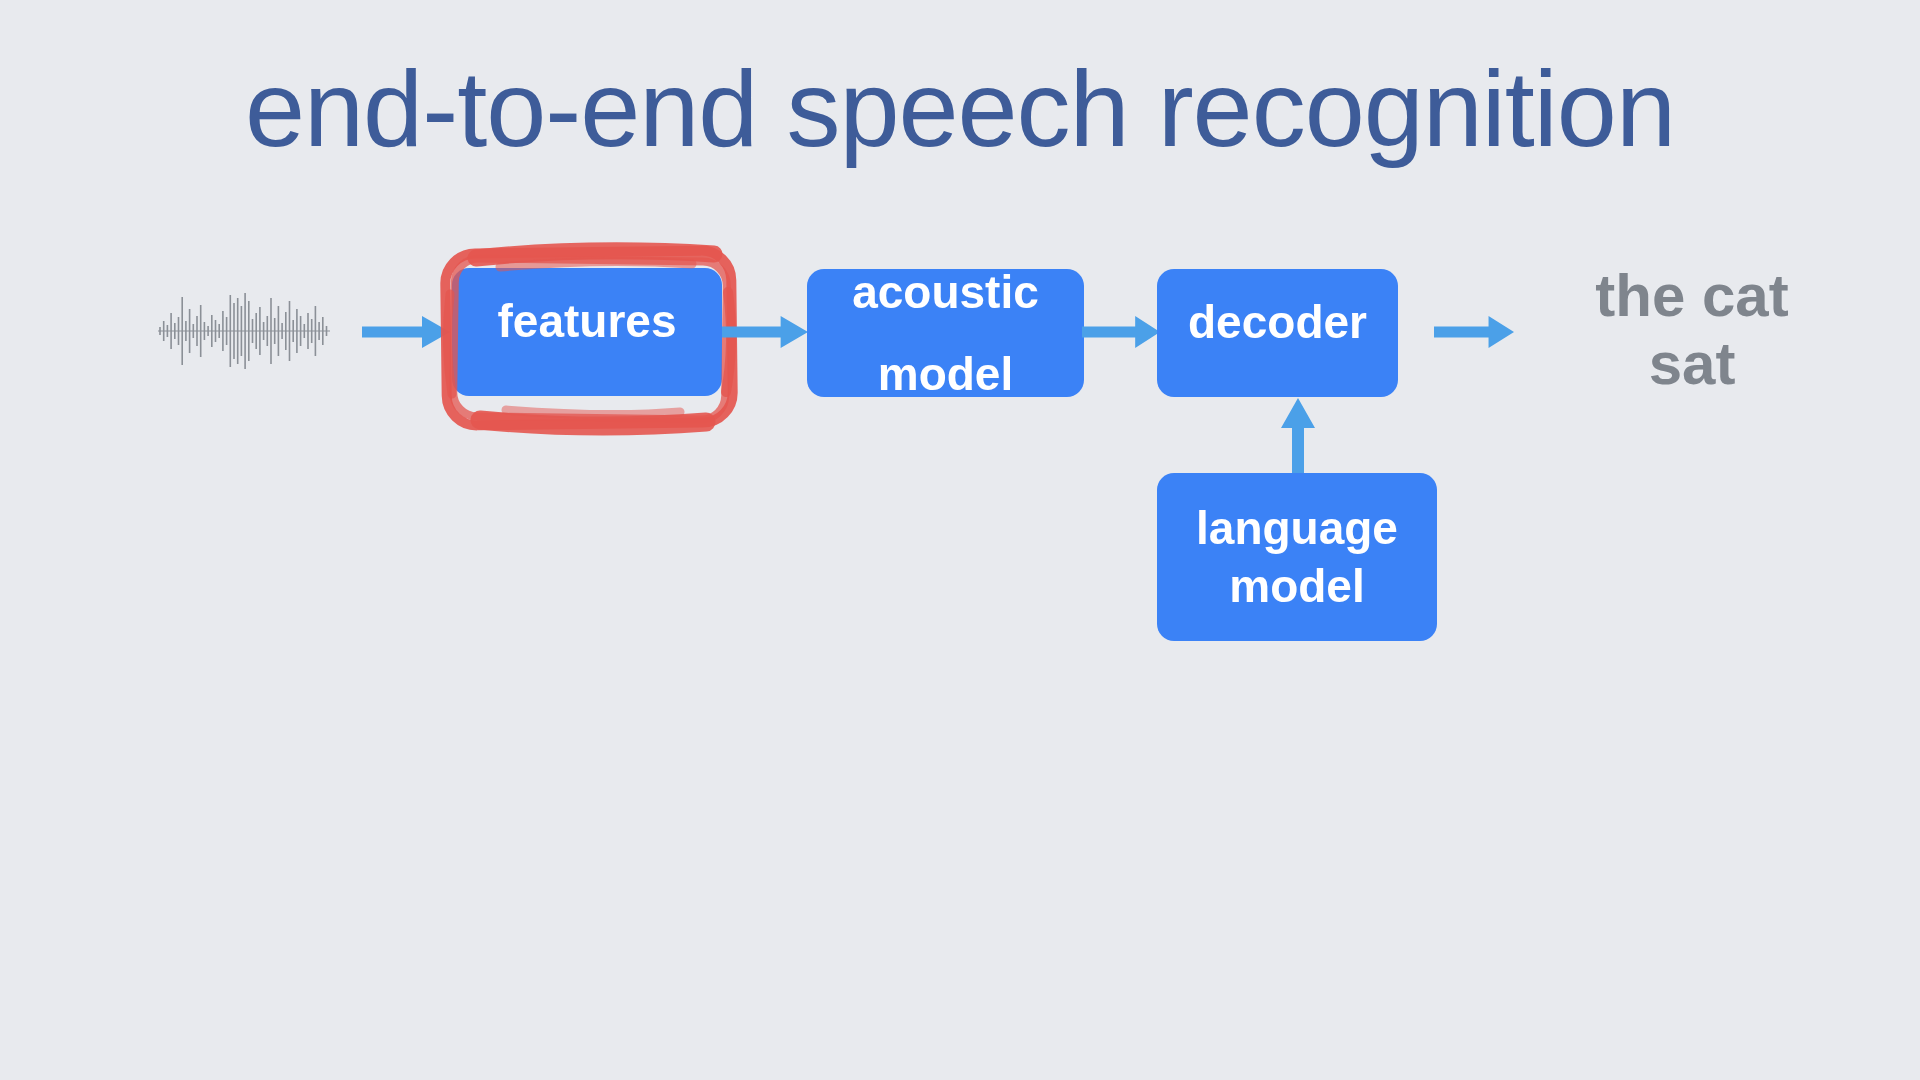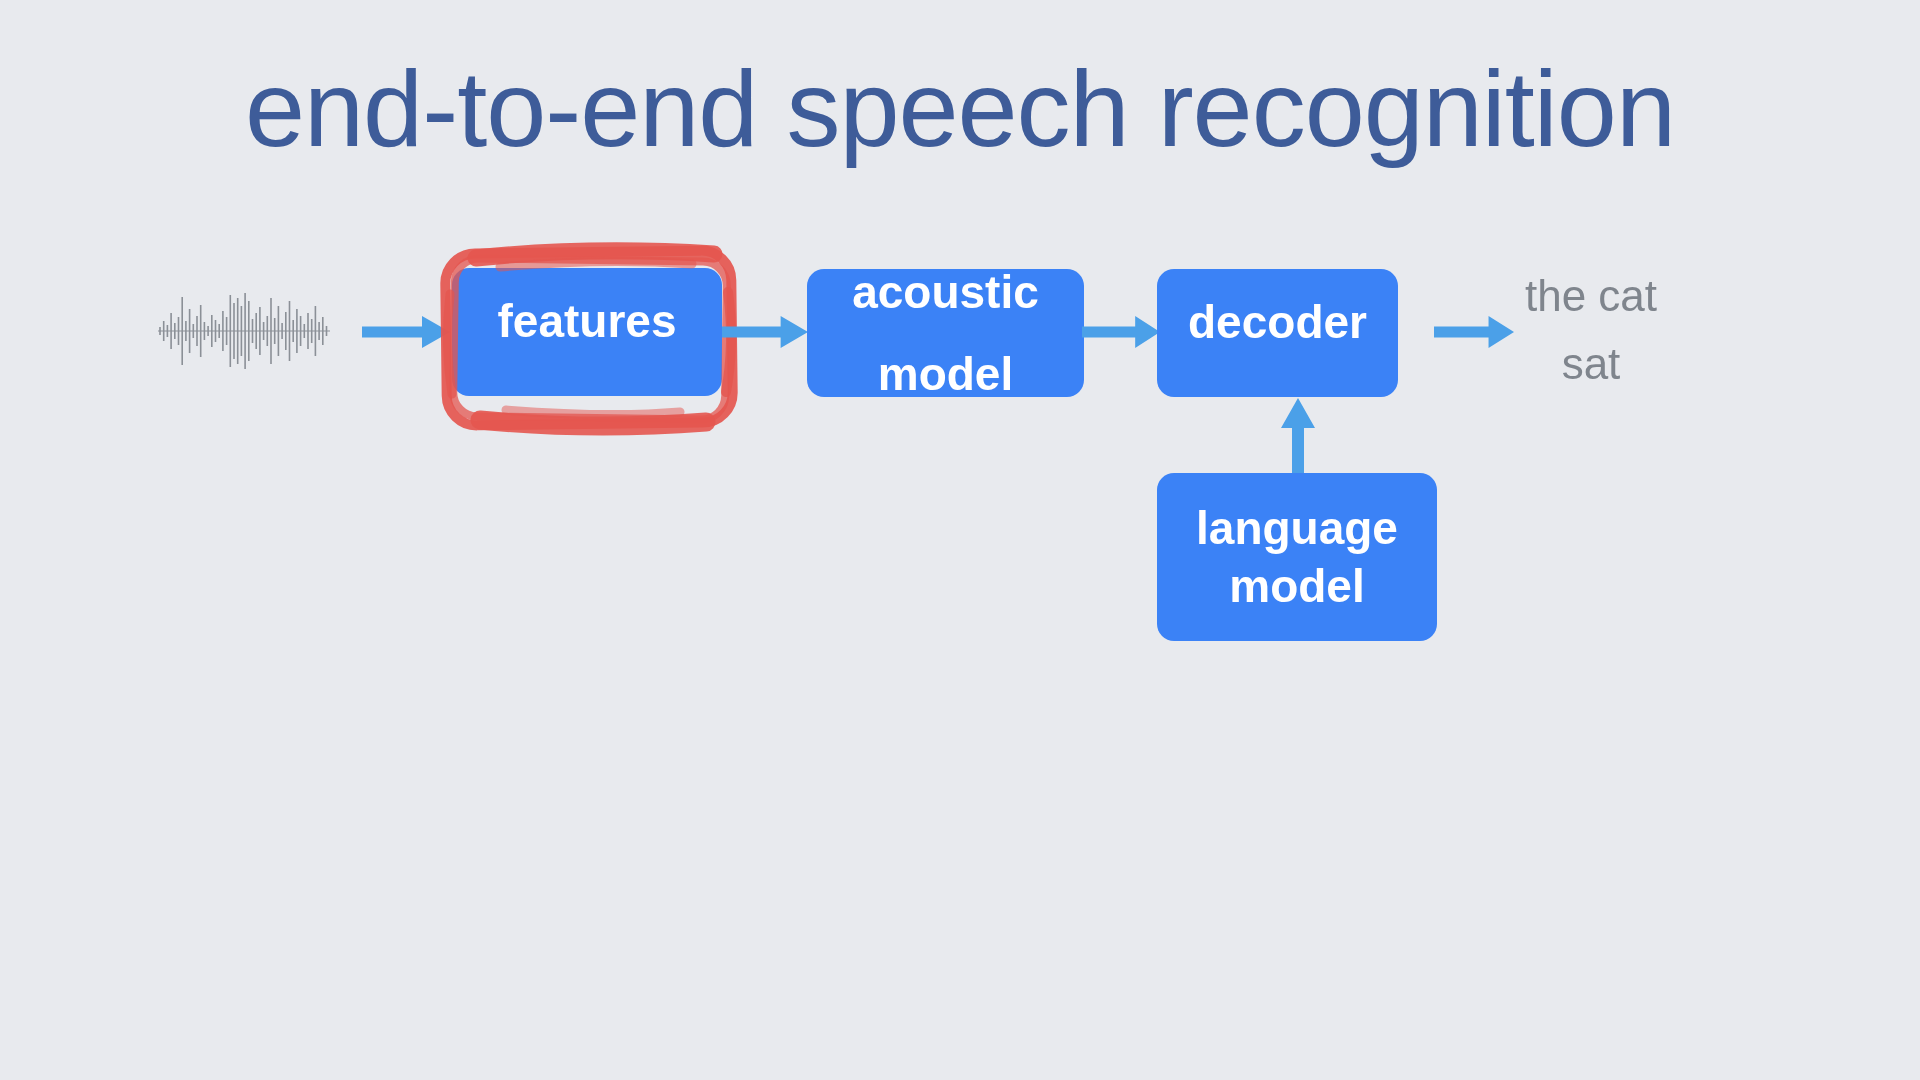--- a/index.html
+++ b/index.html
@@ -44,28 +44,28 @@
     line-height: 58px;
   }
   .box.single { padding-bottom: 22px; box-sizing: border-box; }
   .box-features { left: 452px; top: 268px; width: 270px; height: 128px; }
   .box-acoustic { left: 807px; top: 269px; width: 277px; height: 128px; gap: 24px; }
   .box-decoder  { left: 1157px; top: 269px; width: 241px; height: 128px; }
   .box-language { left: 1157px; top: 473px; width: 280px; height: 168px; }
   .abs { position: absolute; }
   .output-text {
     position: absolute;
-    left: 1491px;
+    left: 1592px;
     top: 262px;
     width: 200px;
     text-align: center;
-    font-size: 44px;
+    font-size: 60px;
     line-height: 68px;
     color: #7f858d;
-    font-weight: 400;
+    font-weight: 700;
   }
 </style>
 </head>
 <body>
 
 <div class="slide">
 
   <div class="title">end-to-end speech recognition</div>
 
   <svg class="abs" style="left:158px; top:292px;" width="172" height="78" viewBox="0 0 172 78">

